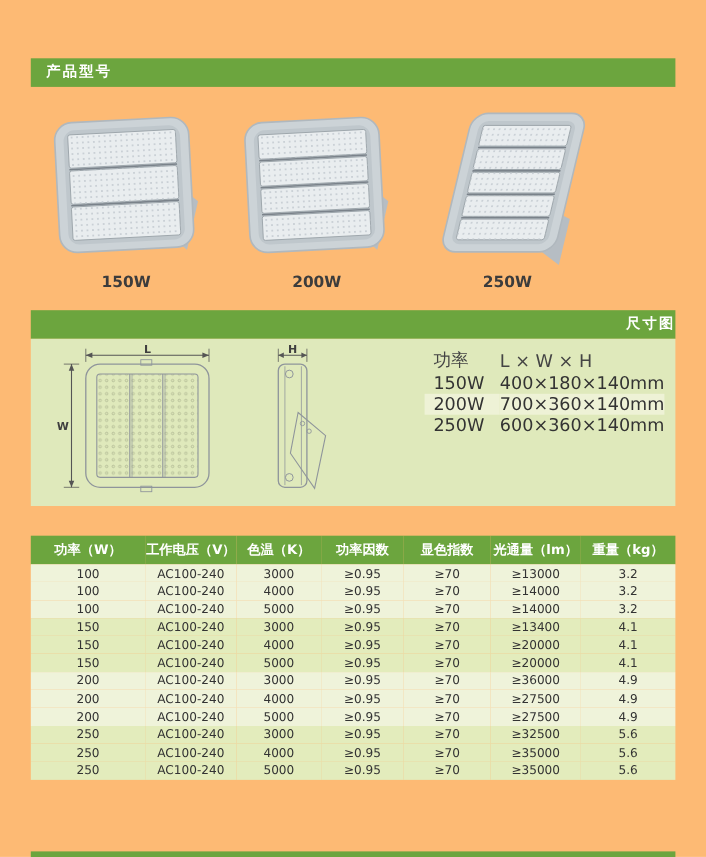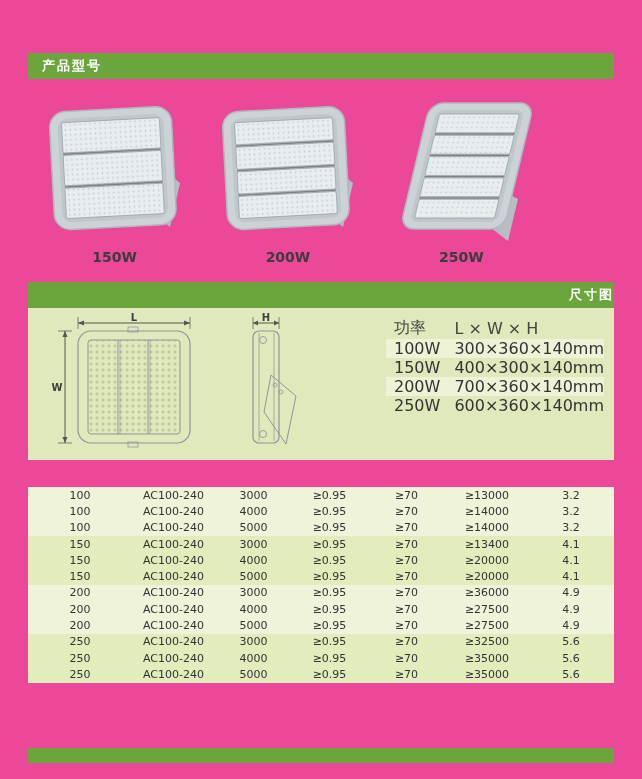--- a/index.html
+++ b/index.html
@@ -2,21 +2,21 @@
 <html><head>
 <meta charset="utf-8">
 <style>
   * { margin:0; padding:0; box-sizing:border-box; }
   html,body { background:#ffffff; }
   body {
     width:642px; height:779px;
     font-family:"DejaVu Sans","Liberation Sans",sans-serif;
     color:#333;
   }
-  .page { position:relative; width:642px; height:779px; overflow:hidden; background:#ec4899; }
+  .page { position:relative; width:642px; height:779px; overflow:hidden; background:#fdba74; }
   .content { margin-left:28px; width:586px; }
 
   
   .bar {
     height:26px; background:#6ca53e; color:#fff;
     font-size:13px; font-weight:bold; line-height:26px;
     padding-left:14px; letter-spacing:2px;
   }
   .bar-models { margin-top:53px; }
   .bar-dims   { margin-top:17px;text-align:right; }
@@ -206,27 +206,23 @@
         <circle cx="42" cy="72" r="2" fill="none" stroke="#8f959b" stroke-width="0.8"></circle>
         <circle cx="48" cy="79" r="2" fill="none" stroke="#8f959b" stroke-width="0.8"></circle>
       </svg>
 
       <table class="dim-table" id="dim-table">
           <tbody>
             <tr class="head">
               <td class="c0">功率</td>
               <td class="c1">L × W × H</td>
             </tr>
-            <tr class="stripe">
-              <td class="c0">100W</td>
-              <td class="c1">300×360×140mm</td>
-            </tr>
             <tr class="">
               <td class="c0">150W</td>
-              <td class="c1">400×300×140mm</td>
+              <td class="c1">400×180×140mm</td>
             </tr>
             <tr class="stripe">
               <td class="c0">200W</td>
               <td class="c1">700×360×140mm</td>
             </tr>
             <tr class="">
               <td class="c0">250W</td>
               <td class="c1">600×360×140mm</td>
             </tr>
           </tbody>
@@ -238,20 +234,29 @@
           <colgroup>
             <col style="width:104px">
             <col style="width:83px">
             <col style="width:77px">
             <col style="width:75px">
             <col style="width:79px">
             <col style="width:82px">
             <col style="width:86px">
           </colgroup>
           <tbody>
+            <tr>
+              <th>功率（W）</th>
+              <th>工作电压（V）</th>
+              <th>色温（K）</th>
+              <th>功率因数</th>
+              <th>显色指数</th>
+              <th>光通量（lm）</th>
+              <th>重量（kg）</th>
+            </tr>
             <tr class="g-light">
               <td>100</td>
               <td>AC100-240</td>
               <td>3000</td>
               <td>≥0.95</td>
               <td>≥70</td>
               <td>≥13000</td>
               <td>3.2</td>
             </tr>
             <tr class="g-light">

